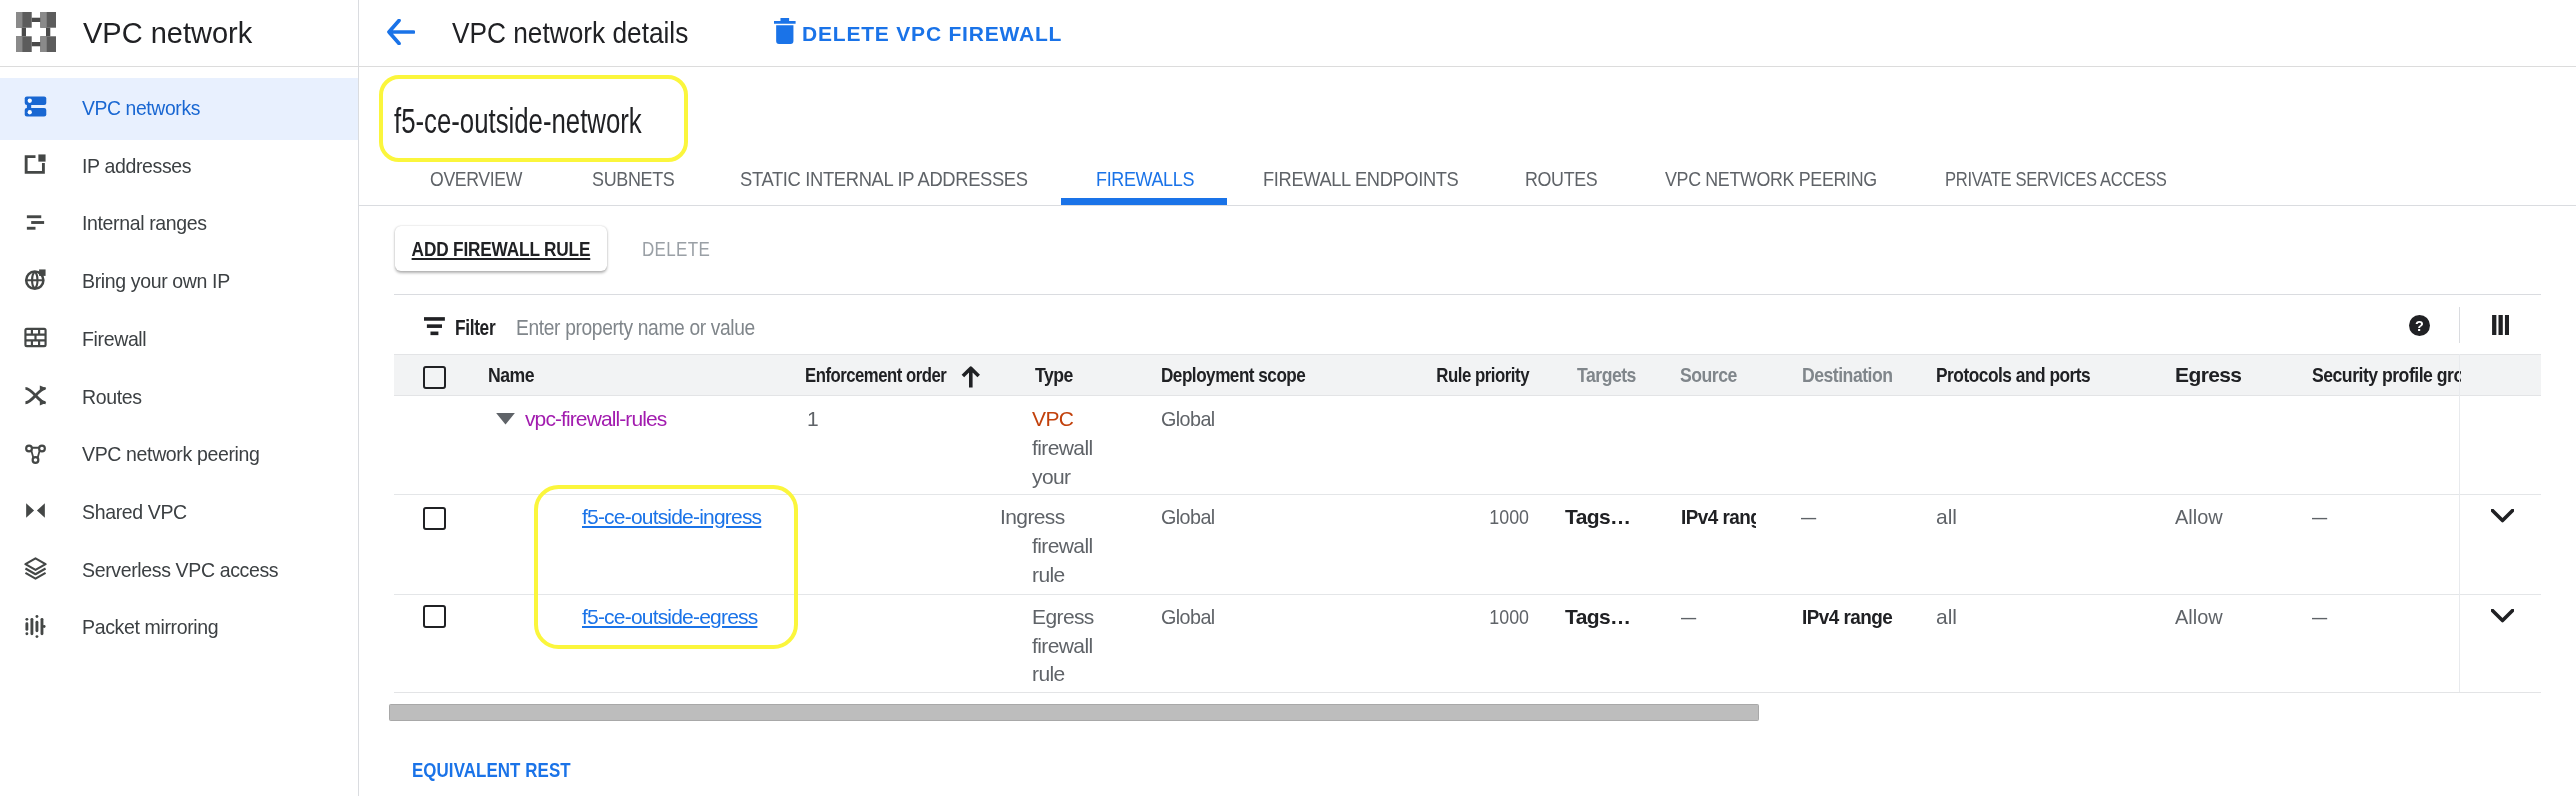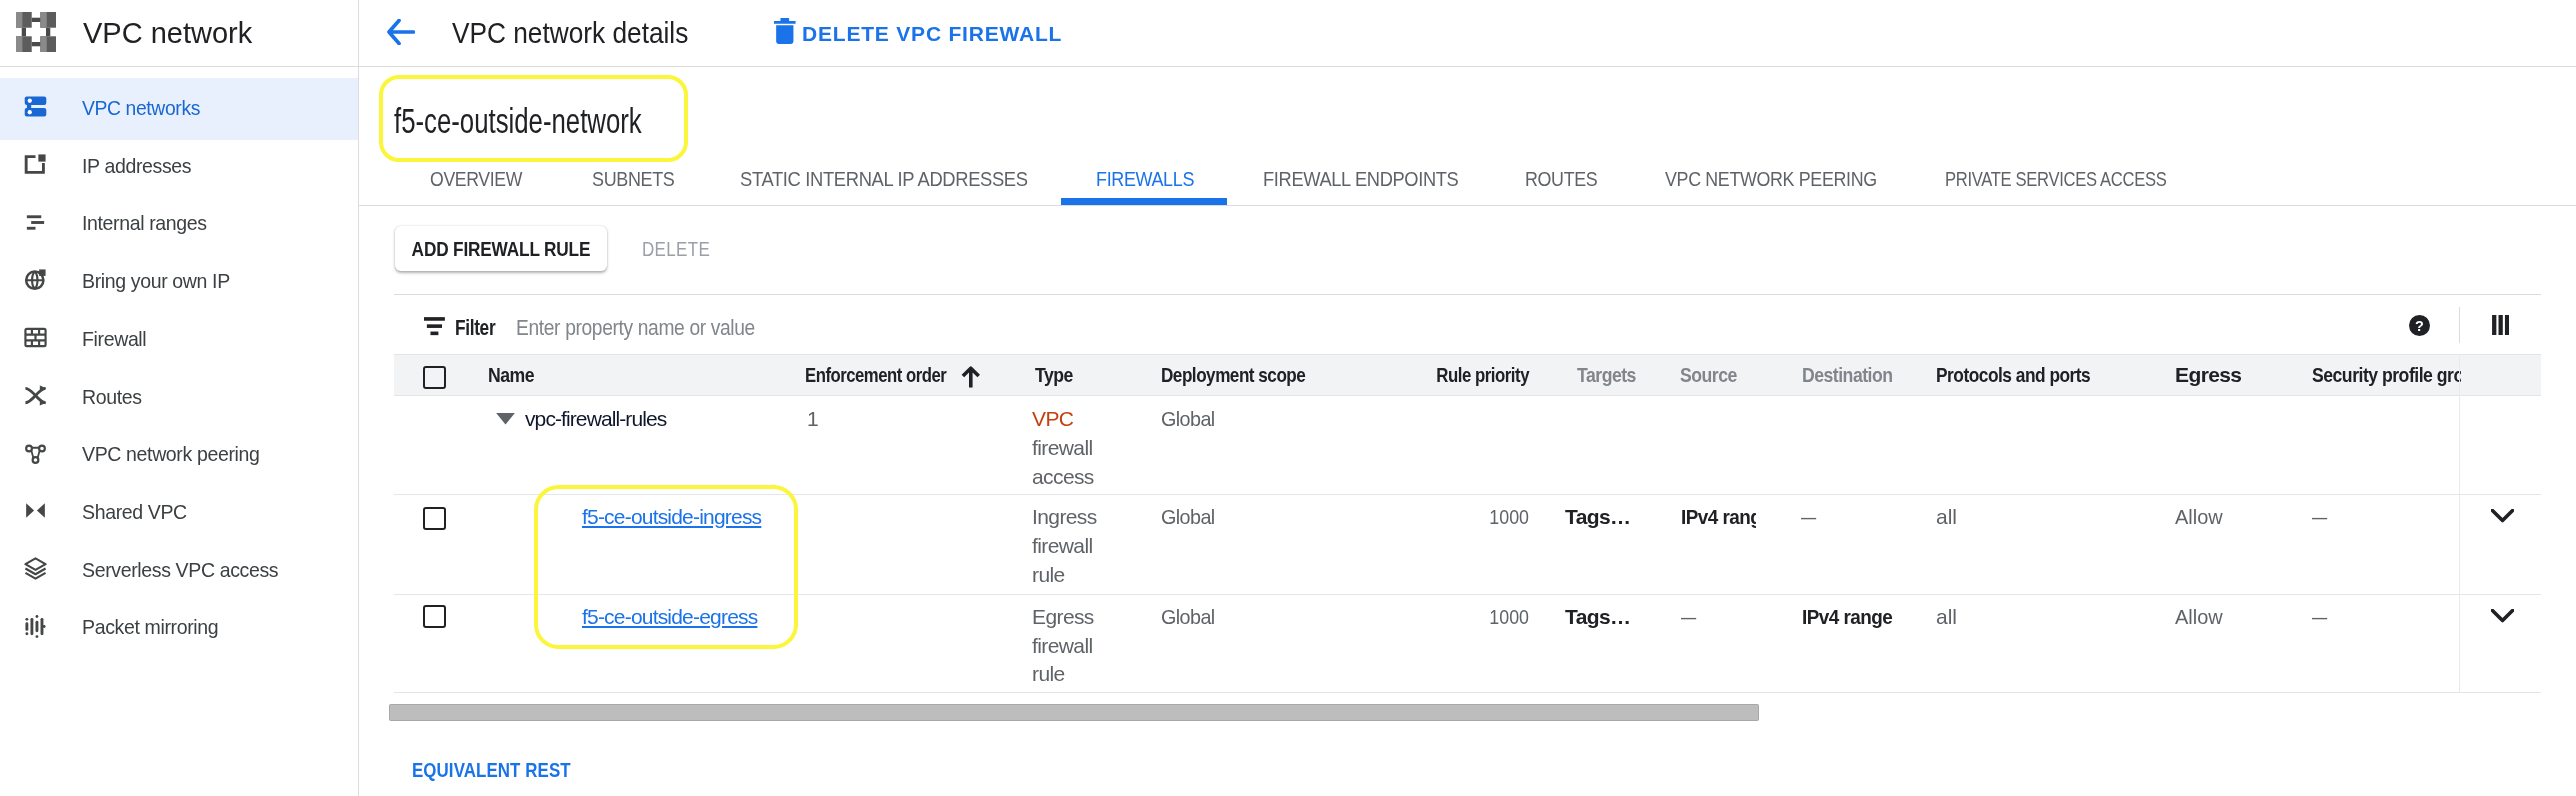--- a/index.html
+++ b/index.html
@@ -1,21 +1,21 @@
 <!DOCTYPE html>
 <html style="font-size:11.5px"><head>
 <meta charset="utf-8">
 <style>
   * { margin:0; padding:0; box-sizing:border-box; }
   html,body { width:2576px; height:797px; background:#fff; }
   body { font-family:"Liberation Sans", sans-serif; color:#202124; }
   .page { position:relative; width:2576px; height:797px; overflow:hidden; background:#fff; }
   .abs { position:absolute; }
   .t { position:absolute; white-space:nowrap; transform-origin:left center; }
-  .ctr { display:flex; align-items:center; }
+  .ctr { display:flex; align-items:center;text-decoration:underline; }
 </style>
 </head>
 <body>
 <div class="page">
 
   <div class="abs" style="left:358px;top:0;width:1.4px;height:797px;background:#dadce0"></div>
   <div class="abs" style="left:0;top:66px;width:2576px;height:1.4px;background:#dcdcdc"></div>
 
   <svg class="abs" style="left:16px;top:11.5px" width="40" height="40" viewBox="0 0 56 56">
     <g fill="#5c5c5c">
@@ -111,30 +111,30 @@
   </div>
 
   <div class="abs" style="left:394px;top:494px;width:2147px;height:1.4px;background:#e4e6e8"></div>
   <div class="abs" style="left:394px;top:594px;width:2147px;height:1.4px;background:#e4e6e8"></div>
   <div class="abs" style="left:394px;top:692px;width:2147px;height:1.4px;background:#e3e4e6"></div>
   <div class="abs" style="left:2459px;top:354px;width:1.4px;height:338px;background:#e8eaed"></div>
 
   <svg class="abs" style="left:496px;top:413px" width="19" height="11.5" viewBox="0 0 26 16">
     <path d="M0 0 L26 0 L13 16 Z" fill="#5f6368"></path>
   </svg>
-  <div class="t" style="left:525px;top:407px;font-size:21px;color:#0f172a;letter-spacing:-0.9px">vpc-firewall-rules</div>
+  <div class="t" style="left:525px;top:407px;font-size:21px;color:#a21caf;letter-spacing:-0.9px">vpc-firewall-rules</div>
   <div class="t" style="left:807px;top:407px;font-size:21px;color:#5f6368">1</div>
   <div class="t" style="left:1032px;top:407px;font-size:21px;color:#c2410c;letter-spacing:-0.6px">VPC</div>
   <div class="t" style="left:1032px;top:436px;font-size:21px;color:#5f6368;letter-spacing:-0.6px">firewall</div>
-  <div class="t" style="left:1032px;top:465px;font-size:21px;color:#5f6368;letter-spacing:-0.6px">access</div>
+  <div class="t" style="left:1032px;top:465px;font-size:21px;color:#5f6368;letter-spacing:-0.6px">your</div>
   <div class="t" style="left:1161px;top:407px;font-size:21px;color:#5f6368;letter-spacing:-0.6px;transform:scaleX(0.94)">Global</div>
 
   <div class="abs" style="left:423px;top:507px;width:23px;height:23px;border:2.9px solid #202124;border-radius:2.9px"></div>
   <div class="t" style="left:582px;top:505px;font-size:21px;color:#1a73e8;letter-spacing:-0.8px;text-decoration:underline">f5-ce-outside-ingress</div>
-  <div class="t" style="left:1032px;top:505px;font-size:21px;color:#5f6368;letter-spacing:-0.6px">Ingress</div>
+  <div class="t" style="left:1000px;top:505px;font-size:21px;color:#5f6368;letter-spacing:-0.6px">Ingress</div>
   <div class="t" style="left:1032px;top:534px;font-size:21px;color:#5f6368;letter-spacing:-0.6px">firewall</div>
   <div class="t" style="left:1032px;top:563px;font-size:21px;color:#5f6368;letter-spacing:-0.6px">rule</div>
   <div class="t" style="left:1161px;top:505px;font-size:21px;color:#5f6368;letter-spacing:-0.6px;transform:scaleX(0.94)">Global</div>
   <div class="t" style="left:1529px;top:505px;font-size:21px;color:#5f6368;translate:-100% 0;transform:scaleX(0.85);transform-origin:right center">1000</div>
   <div class="t" style="left:1565px;top:505px;font-size:21px;font-weight:700;color:#202124;letter-spacing:-0.6px">Tags…</div>
   <div class="abs" style="left:1680px;top:495px;width:76px;height:51px;overflow:hidden">
     <div class="t" style="left:0.7px;top:10px;font-size:21px;font-weight:700;color:#202124;letter-spacing:-0.6px;transform:scaleX(0.9)">IPv4 ranges</div>
   </div>
   <div class="t" style="left:1801px;top:505px;font-size:21px;color:#5f6368;transform:scaleX(1.3)">–</div>
   <div class="t" style="left:1936px;top:505px;font-size:21px;color:#5f6368">all</div>

